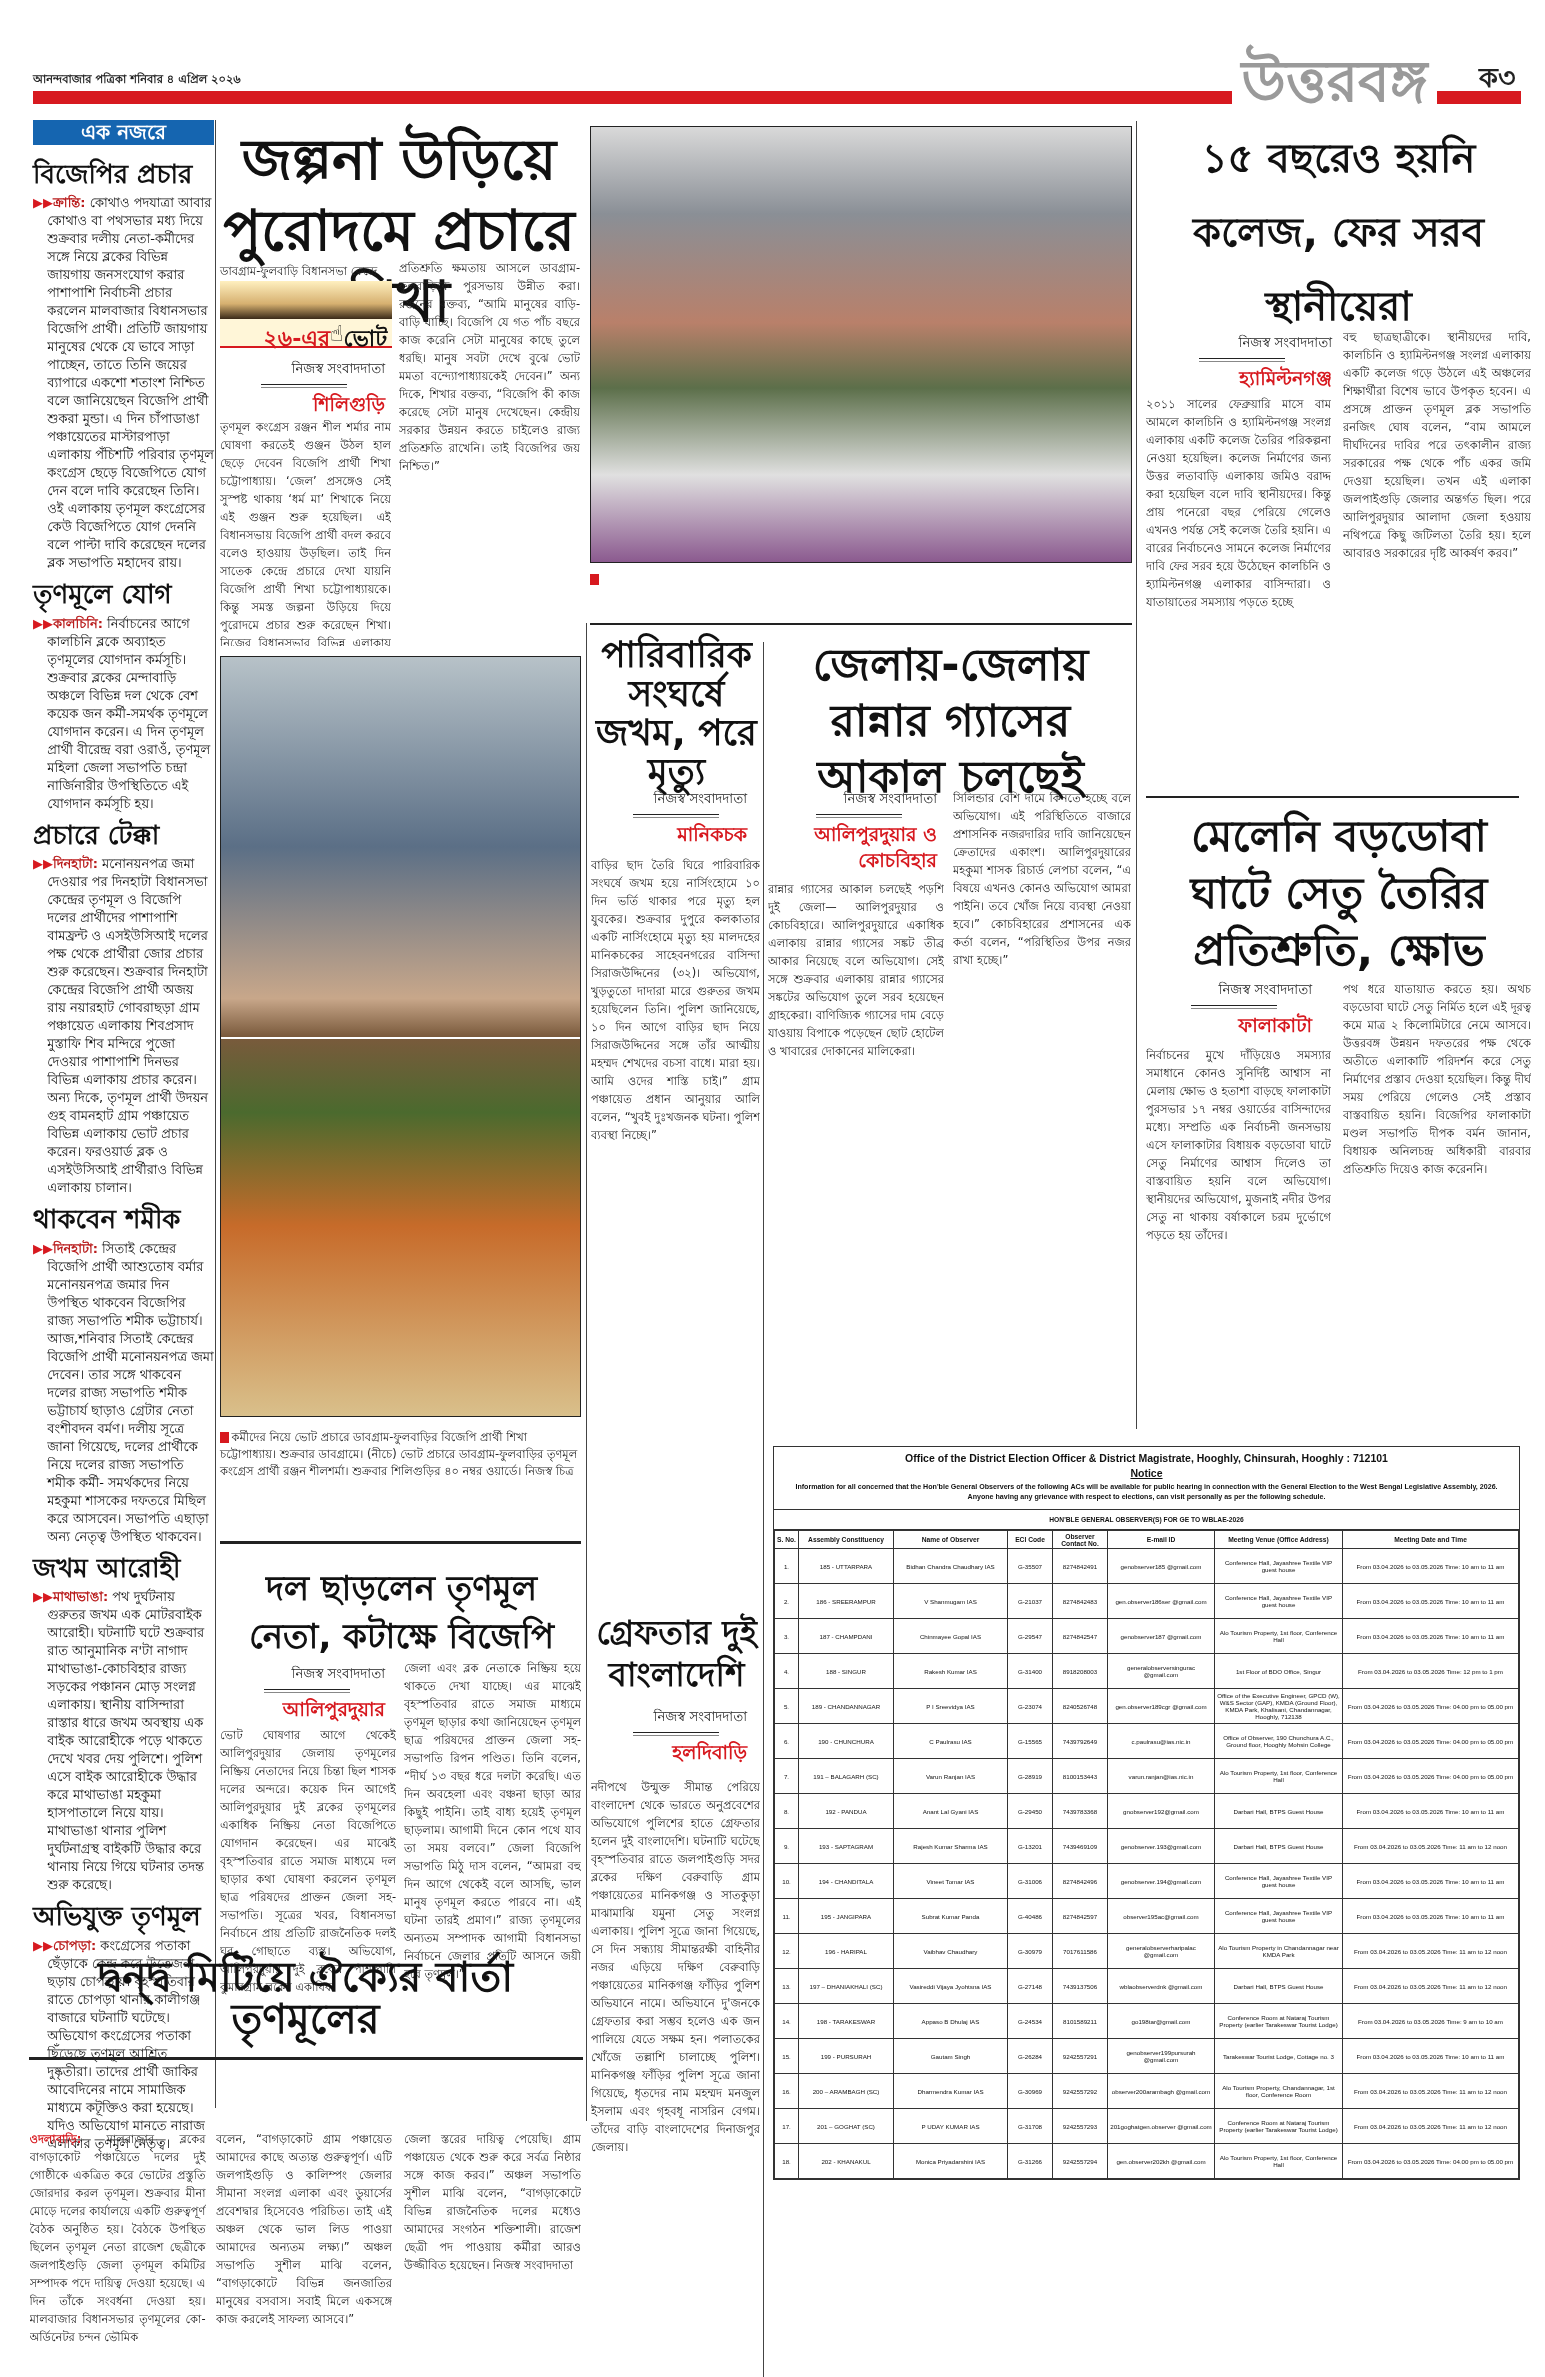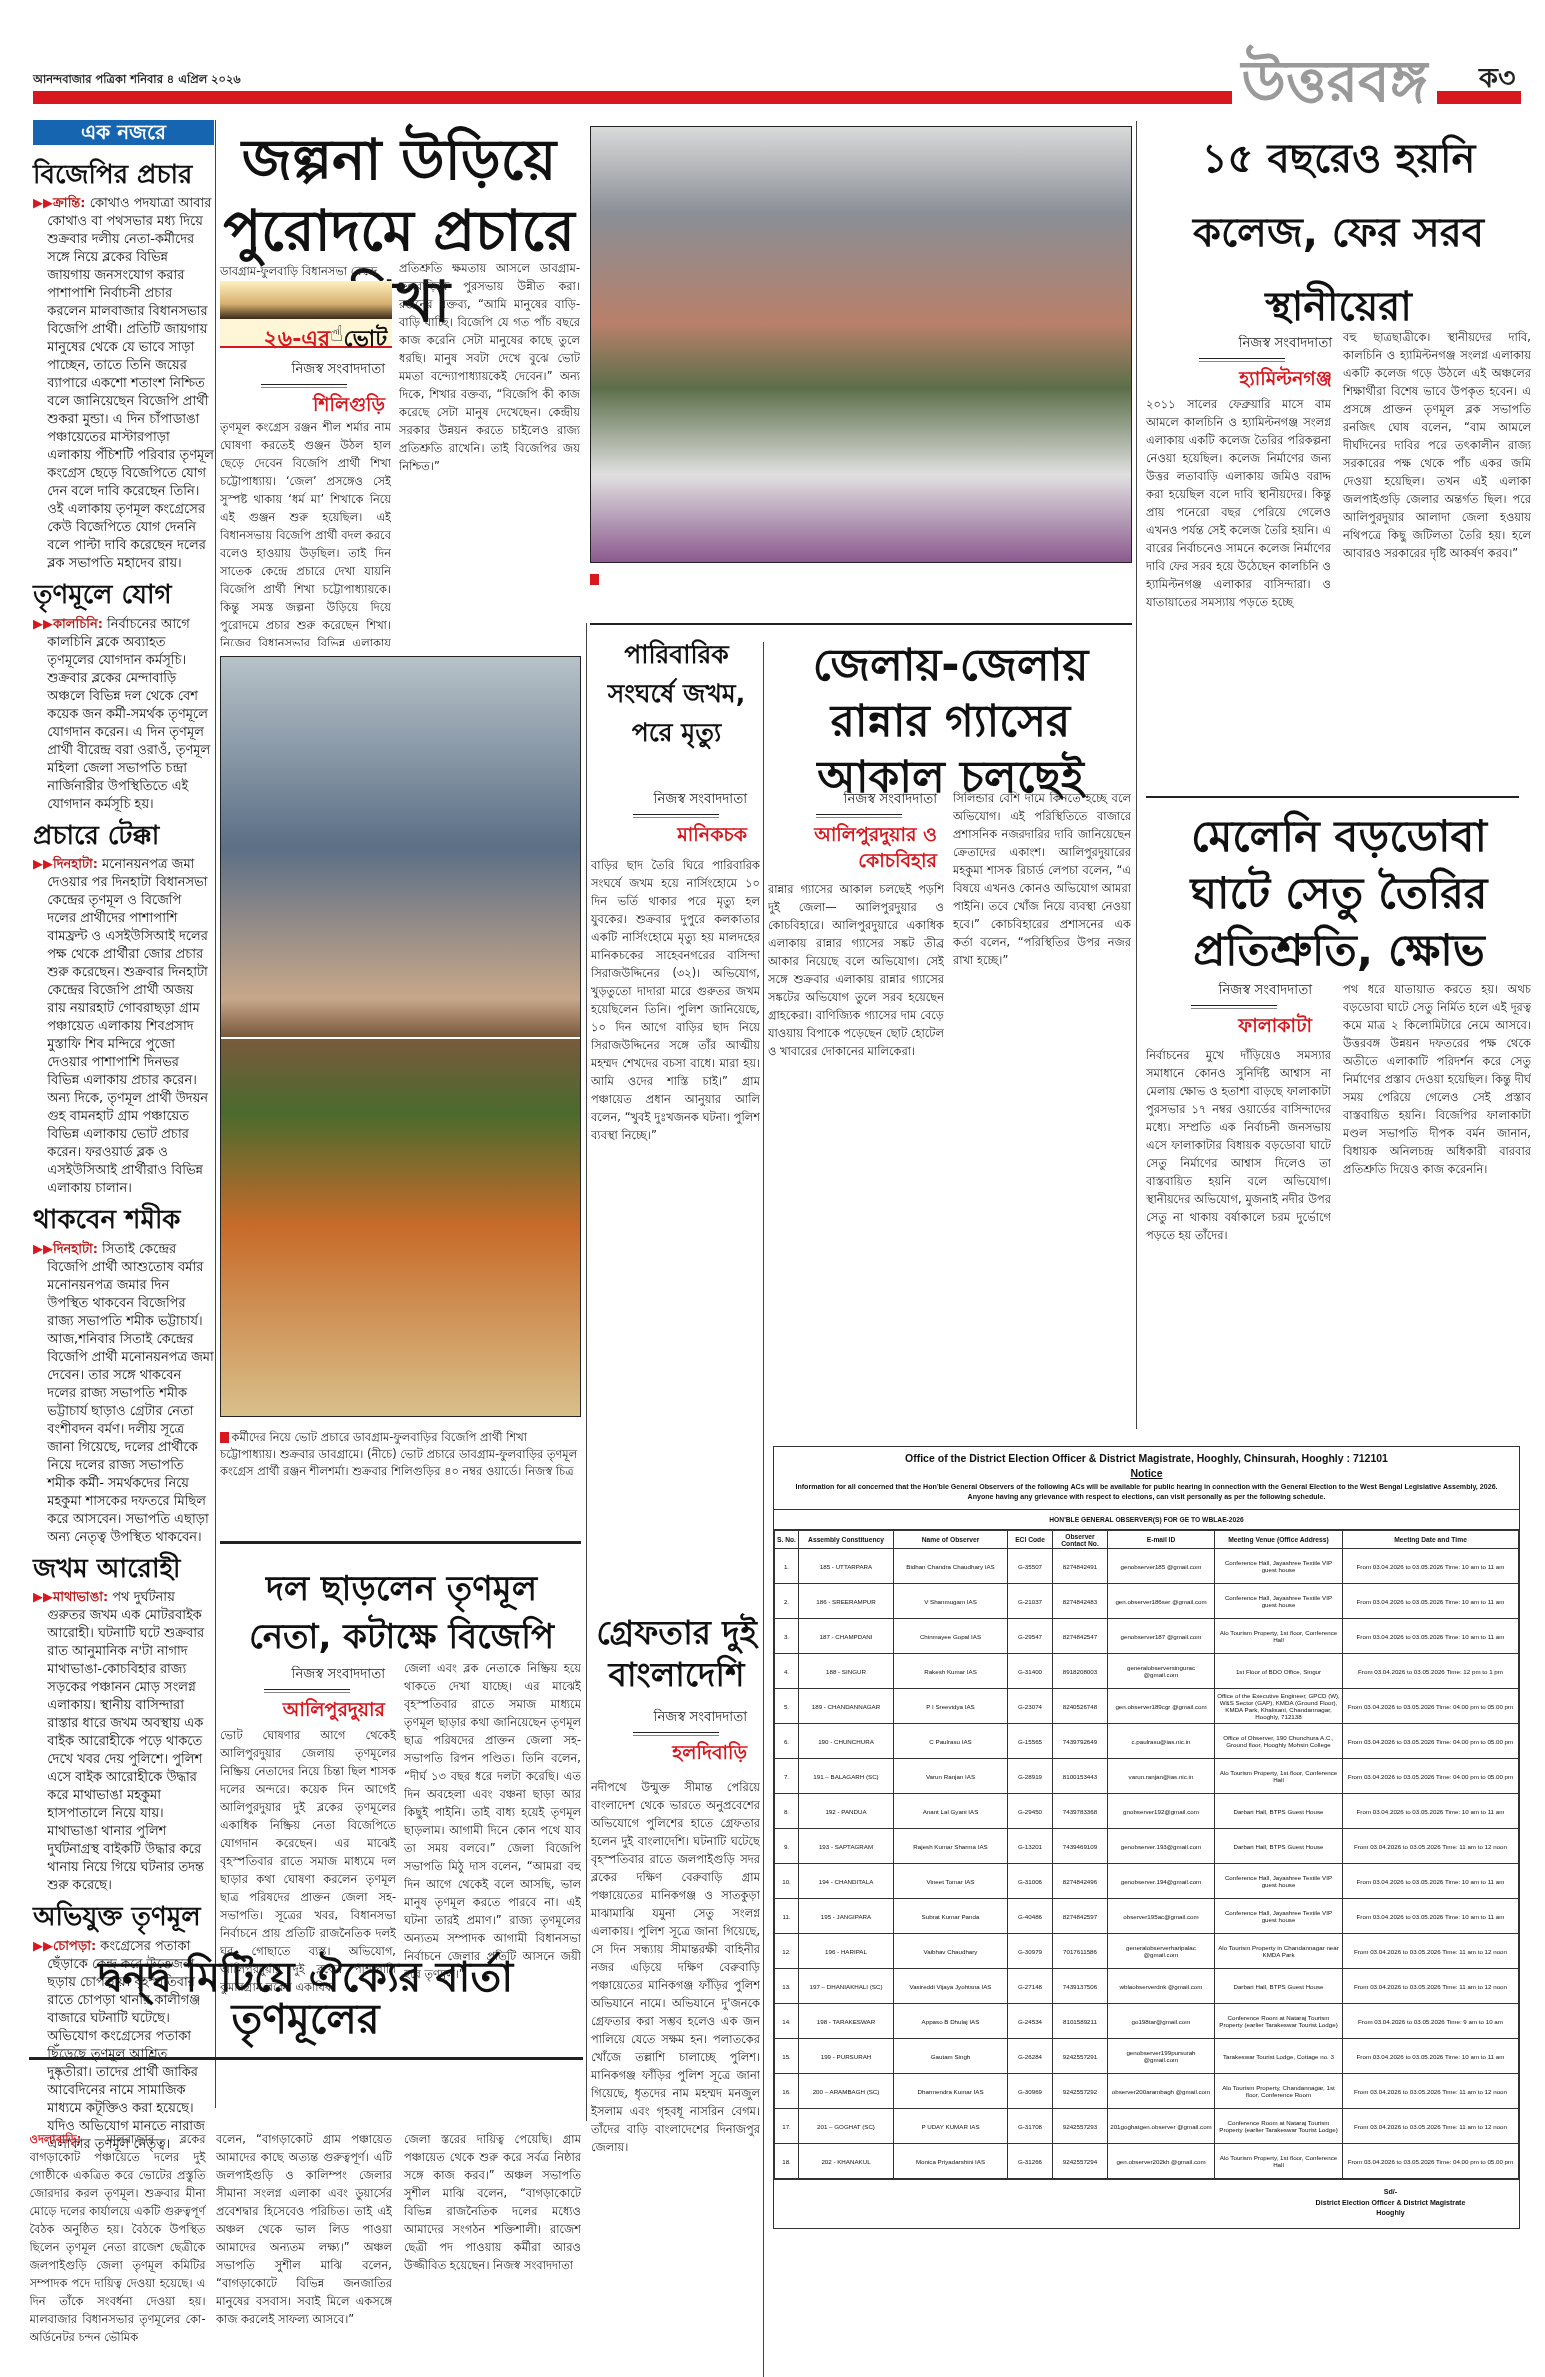--- a/index.html
+++ b/index.html
@@ -122,21 +122,21 @@
 
 <div class="abs hl" style="left:1151px;top:808px;width:376px;font-size:43px;line-height:57px">মেলেনি বড়ডোবা ঘাটে সেতু তৈরির প্রতিশ্রুতি, ক্ষোভ</div>
 <div class="abs byline" style="left:1155px;top:980px;width:157px">
   <div>নিজস্ব সংবাদদাতা</div>
   <div class="rule"></div>
   <div class="loc">ফালাকাটা</div>
 </div>
 <div class="abs col" style="left:1146px;top:1046px;width:185px;height:376px;overflow:hidden">নির্বাচনের মুখে দাঁড়িয়েও সমস্যার সমাধানে কোনও সুনির্দিষ্ট আশ্বাস না মেলায় ক্ষোভ ও হতাশা বাড়ছে ফালাকাটা পুরসভার ১৭ নম্বর ওয়ার্ডের বাসিন্দাদের মধ্যে। সম্প্রতি এক নির্বাচনী জনসভায় এসে ফালাকাটার বিধায়ক বড়ডোবা ঘাটে সেতু নির্মাণের আশ্বাস দিলেও তা বাস্তবায়িত হয়নি বলে অভিযোগ। স্থানীয়দের অভিযোগ, মুজনাই নদীর উপর সেতু না থাকায় বর্ষাকালে চরম দুর্ভোগে পড়তে হয় তাঁদের।</div>
 <div class="abs col" style="left:1343px;top:980px;width:188px;height:442px;overflow:hidden">পথ ধরে যাতায়াত করতে হয়। অথচ বড়ডোবা ঘাটে সেতু নির্মিত হলে এই দূরত্ব কমে মাত্র ২ কিলোমিটারে নেমে আসবে। উত্তরবঙ্গ উন্নয়ন দফতরের পক্ষ থেকে অতীতে এলাকাটি পরিদর্শন করে সেতু নির্মাণের প্রস্তাব দেওয়া হয়েছিল। কিন্তু দীর্ঘ সময় পেরিয়ে গেলেও সেই প্রস্তাব বাস্তবায়িত হয়নি। বিজেপির ফালাকাটা মণ্ডল সভাপতি দীপক বর্মন জানান, বিধায়ক অনিলচন্দ্র অধিকারী বারবার প্রতিশ্রুতি দিয়েও কাজ করেননি।</div>
 
-<div class="abs hl" style="left:592px;top:635px;width:169px;font-size:25px;line-height:39px">পারিবারিক সংঘর্ষে জখম, পরে মৃত্যু</div>
+<div class="abs hl" style="left:592px;top:635px;width:169px;font-size:36px;line-height:39px">পারিবারিক সংঘর্ষে জখম, পরে মৃত্যু</div>
 <div class="abs byline" style="left:604px;top:789px;width:143px">
   <div>নিজস্ব সংবাদদাতা</div>
   <div class="rule"></div>
   <div class="loc">মানিকচক</div>
 </div>
 <div class="abs col" style="left:591px;top:856px;width:169px;height:699px;overflow:hidden">বাড়ির ছাদ তৈরি ঘিরে পারিবারিক সংঘর্ষে জখম হয়ে নার্সিংহোমে ১০ দিন ভর্তি থাকার পরে মৃত্যু হল যুবকের। শুক্রবার দুপুরে কলকাতার একটি নার্সিংহোমে মৃত্যু হয় মালদহের মানিকচকের সাহেবনগরের বাসিন্দা সিরাজউদ্দিনের (৩২)। অভিযোগ, খুড়তুতো দাদারা মারে গুরুতর জখম হয়েছিলেন তিনি। পুলিশ জানিয়েছে, ১০ দিন আগে বাড়ির ছাদ নিয়ে সিরাজউদ্দিনের সঙ্গে তাঁর আত্মীয় মহম্মদ শেখদের বচসা বাধে। মারা হয়। আমি ওদের শাস্তি চাই।” গ্রাম পঞ্চায়েত প্রধান আনুয়ার আলি বলেন, “খুবই দুঃখজনক ঘটনা। পুলিশ ব্যবস্থা নিচ্ছে।”</div>
 
 <div class="abs hl" style="left:770px;top:637px;width:361px;font-size:44px;line-height:56px">জেলায়-জেলায় রান্নার গ্যাসের আকাল চলছেই</div>
 <div class="abs byline" style="left:780px;top:789px;width:157px">
   <div>নিজস্ব সংবাদদাতা</div>
@@ -365,19 +365,14 @@
           <td>202 - KHANAKUL</td>
           <td>Monica Priyadarshini IAS</td>
           <td>G-31266</td>
           <td>9242557294</td>
           <td>gen.observer202kh @gmail.com</td>
           <td>Alo Tourism Property, 1st floor, Conference Hall</td>
           <td>From 03.04.2026 to 03.05.2026 Time: 04.00 pm to 05.00 pm</td>
         </tr>
       </tbody>
   </table>
-  <div class="notice-foot">
-    <div>Sd/-</div>
-    <div>District Election Officer &amp; District Magistrate</div>
-    <div>Hooghly</div>
-  </div>
 </div>
 
 
 </body></html>

